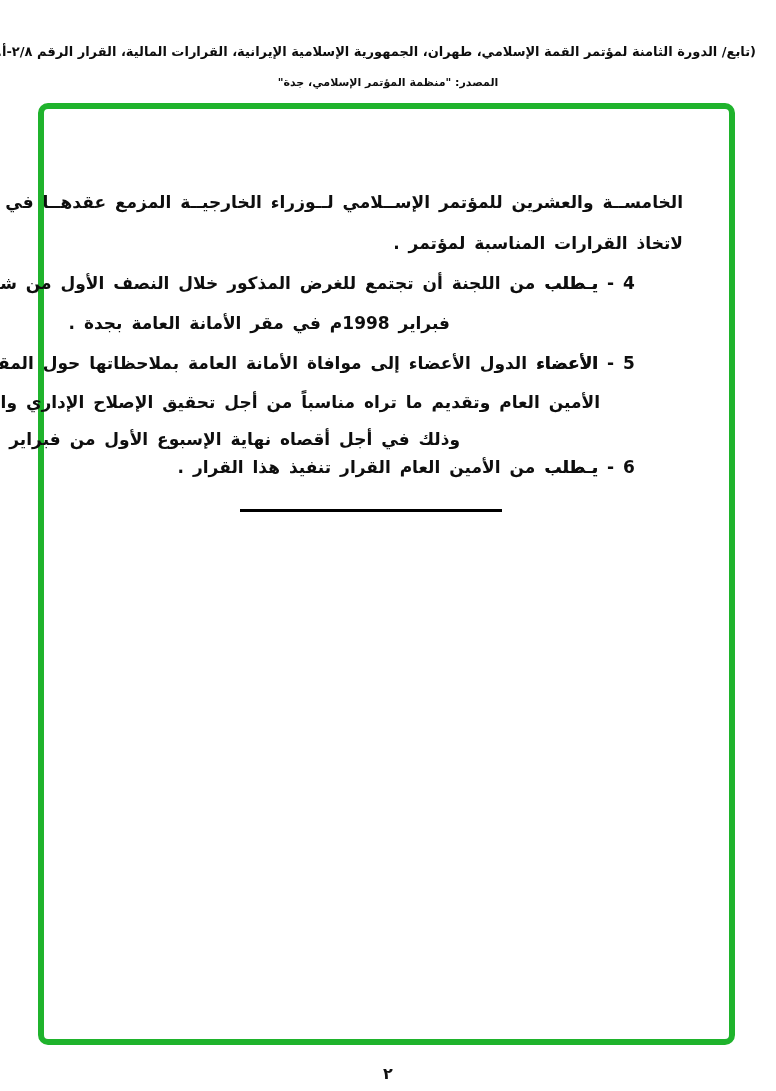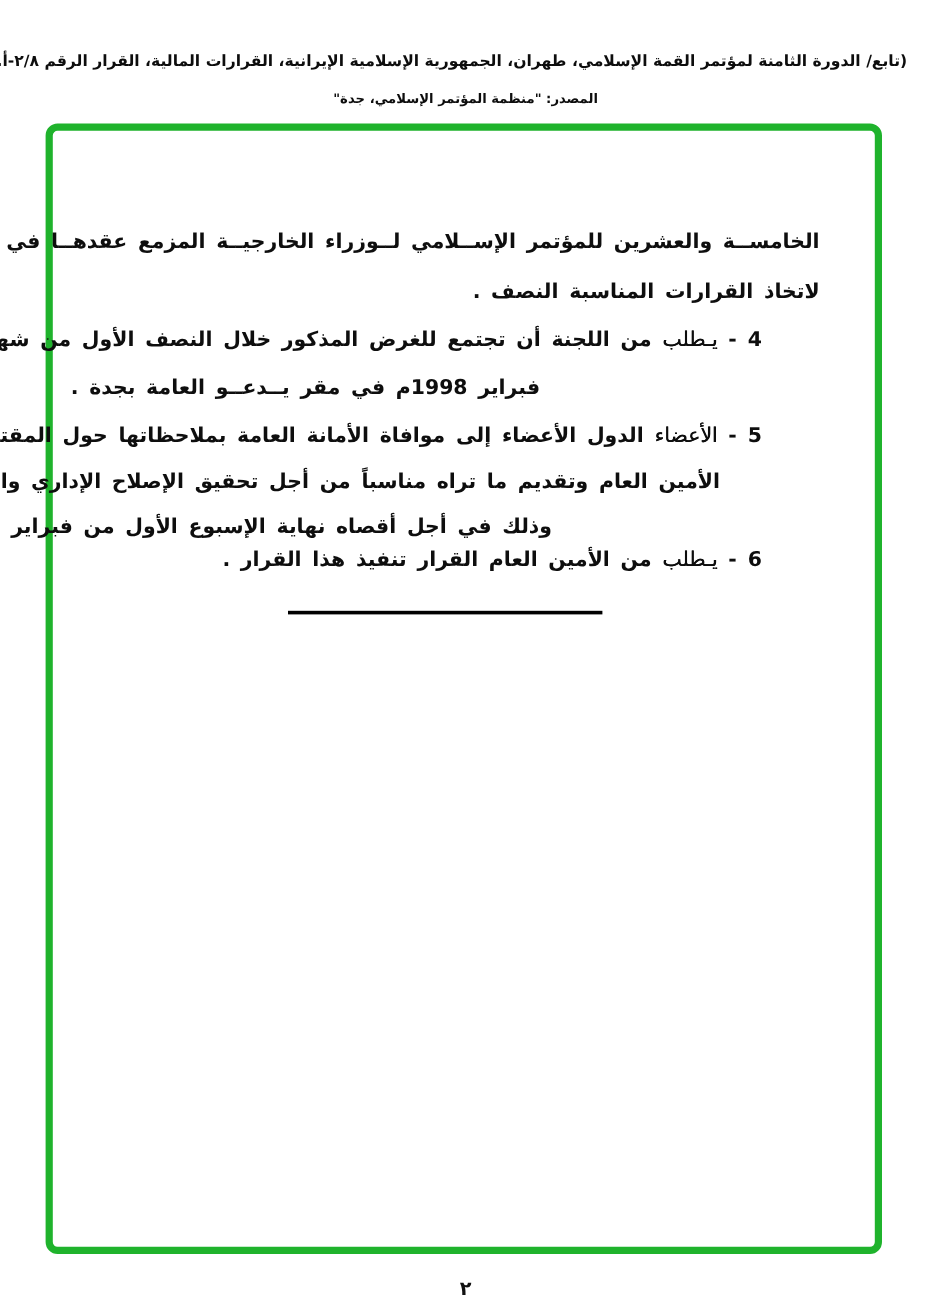--- a/index.html
+++ b/index.html
@@ -29,50 +29,50 @@
   .t{
     position:absolute;direction:rtl;
     font-weight:bold;font-size:17px;color:#0e0e0e;
     white-space:nowrap;word-spacing:3px;line-height:24px;
   }
   .item-row{
     display:flex;flex-direction:row;direction:rtl;
     align-items:baseline;gap:9px;
   }
   .item-num{min-width:12px;text-align:center;}
-  .kw{font-weight:normal;text-shadow:0.4px 0 0 #0e0e0e;}
+  .kw{font-weight:bold;text-shadow:0.4px 0 0 #0e0e0e;}
   .sep{
     position:absolute;left:240px;top:509px;
     width:262px;height:3px;background:#000;
   }
   .pagenum{
     position:absolute;left:0;right:0;top:1064px;
     text-align:center;font-size:16px;font-weight:bold;direction:rtl;
   }
 </style>
 </head>
 <body>
 
 <div class="page">
 
   <div class="hdr hdr1">(تابع/ الدورة الثامنة لمؤتمر القمة الإسلامي، طهران، الجمهورية الإسلامية الإيرانية، القرارات المالية، القرار الرقم ٢/٨-أ.ف (ق.١))</div>
   <div class="hdr hdr2">المصدر:  "منظمة المؤتمر الإسلامي، جدة"</div>
 
   <div class="frame" style="border-color: rgb(31, 179, 44);"></div>
 
   <div class="t" style="top:190px;right:93px;">الخامســة والعشرين للمؤتمر الإســلامي لــوزراء الخارجيــة المزمع عقدهــا في الدوحــة بدولــة قطر</div>
-  <div class="t" style="top:231px;right:93px;">لاتخاذ القرارات المناسبة النصف .</div>
+  <div class="t" style="top:231px;right:93px;">لاتخاذ القرارات المناسبة لمؤتمر .</div>
 
   <div class="t item-row" style="top:271px;right:141px;">
     <span class="item-num">4</span>
     <span>-</span>
     <span class="kw">يـطلب</span>
     <span>من اللجنة أن تجتمع للغرض المذكور خلال النصف الأول من شهر شــوال 1418هـ ،</span>
   </div>
-  <div class="t" style="top:311px;right:326px;">فبراير 1998م في مقر يــدعــو العامة بجدة .</div>
+  <div class="t" style="top:311px;right:326px;">فبراير 1998م في مقر الأمانة العامة بجدة .</div>
 
   <div class="t item-row" style="top:351px;right:141px;">
     <span class="item-num">5</span>
     <span>-</span>
     <span class="kw">الأعضاء</span>
     <span>الدول الأعضاء إلى موافاة الأمانة العامة بملاحظاتها حول المقترحــات الــواردة في تقريــر</span>
   </div>
   <div class="t" style="top:390px;right:176px;">الأمين العام وتقديم ما تراه مناسباً من أجل تحقيق الإصلاح الإداري والتقويــم المــالي المنشــودين</div>
   <div class="t" style="top:427px;right:316px;">وذلك في أجل أقصاه نهاية الإسبوع الأول من فبراير 1998م .</div>
 

